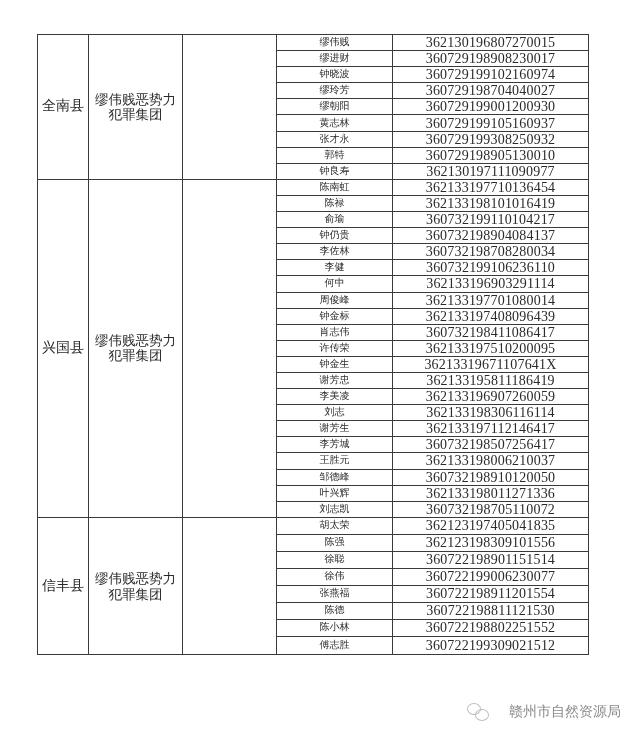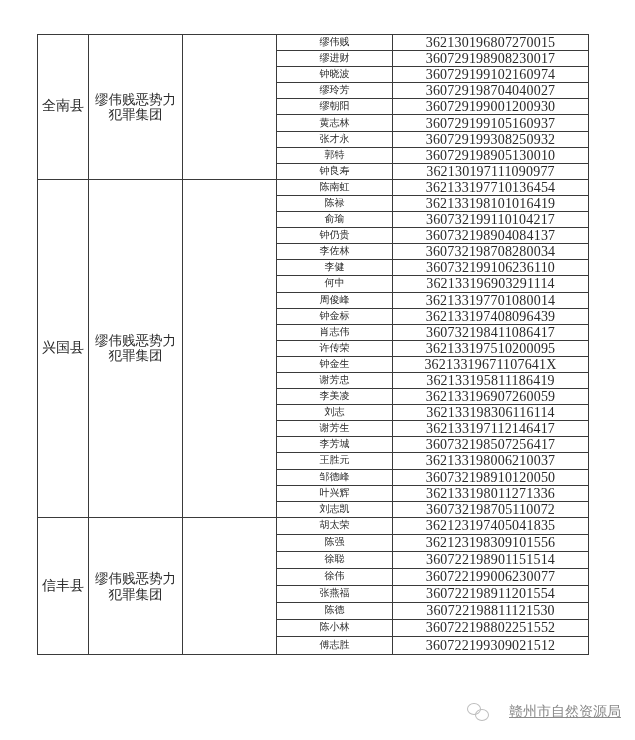--- a/index.html
+++ b/index.html
@@ -13,21 +13,21 @@
   #doc-table td.gang { width:89px; font-size:13.5px; line-height:19px; white-space:normal;
                        font-family:"DejaVu Sans","Liberation Sans",sans-serif; padding:0 2px; }
   #doc-table td.blank { width:93px; }
   #doc-table td.name { width:115px; font-size:10px; font-family:Liberation Mono, monospace; }
   #doc-table td.idnum { width:195px; font-size:14px; font-family:Liberation Serif, serif; letter-spacing:0.2px; }
   #doc-table tbody.g1 td { height:15.1px; line-height:15px; }
   #doc-table tbody.g2 td { height:15.1px; line-height:15px; }
   #doc-table tbody.g3 td { height:16.1px; line-height:16px; }
   #doc-table td.county, #doc-table td.gang, #doc-table td.blank { height:auto !important; }
   #watermark { position:absolute; right:14px; top:703px; display:flex; align-items:flex-start; gap:20px;
-               color:#8a8a8a; font-size:14px; font-family:"DejaVu Sans","Liberation Sans",sans-serif;text-decoration:underline; }
+               color:#8a8a8a; font-size:14px; font-family:"DejaVu Sans","Liberation Sans",sans-serif; }
   #watermark .wx-icon { width:22px; height:18px; position:relative; }
   #watermark .wx-icon span { position:absolute; border:1.5px solid #bdbdbd; border-radius:50%; }
 </style>
 </head>
 <body>
 
 <table id="doc-table">
     <tbody class="g1">
       <tr>
         <td class="county" rowspan="9">全南县</td>

